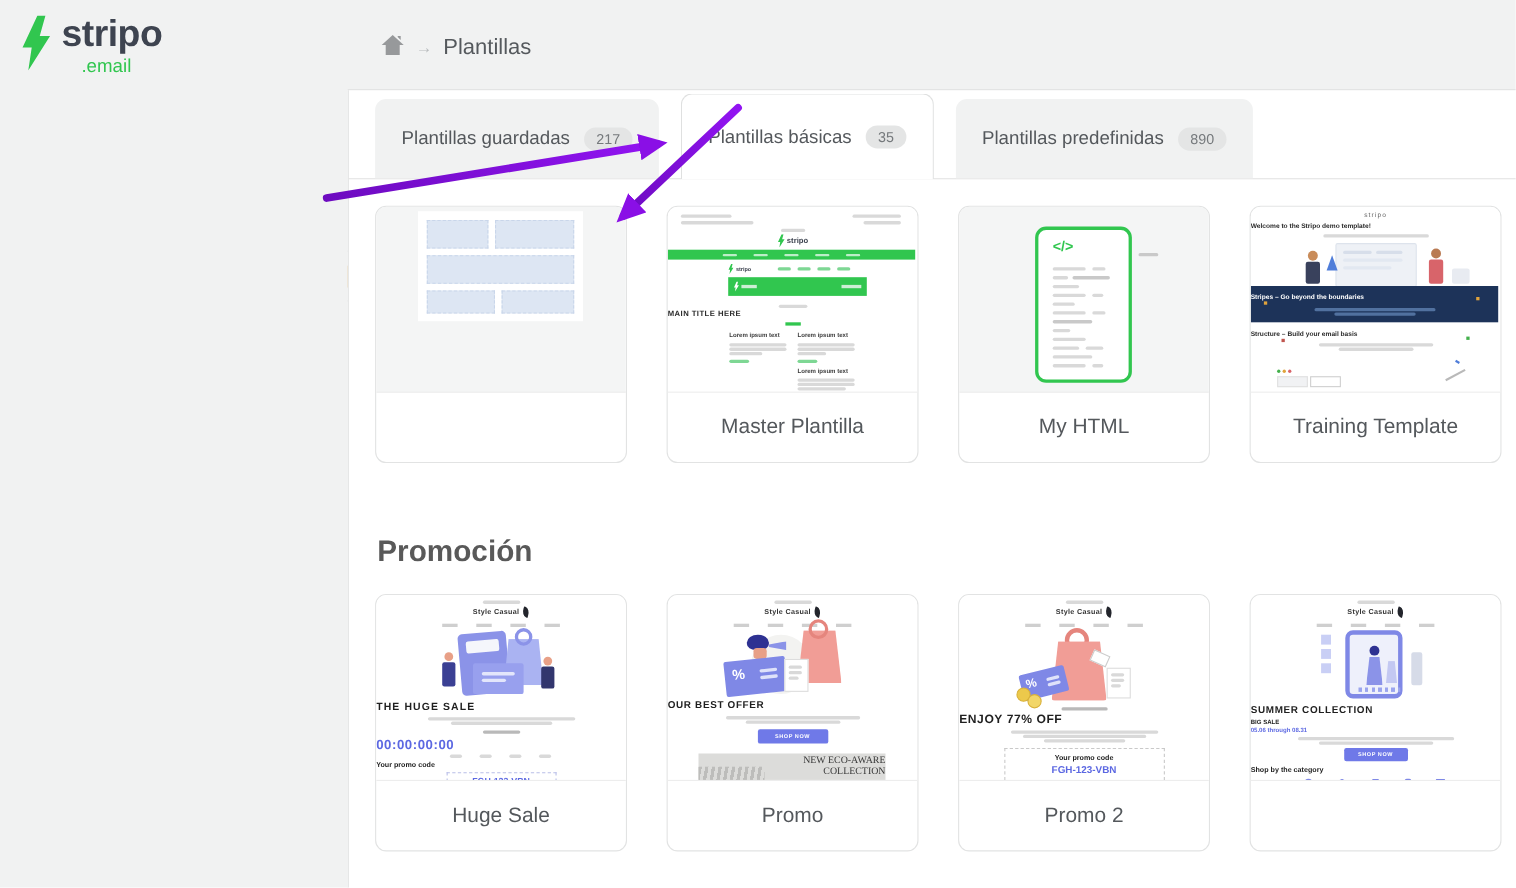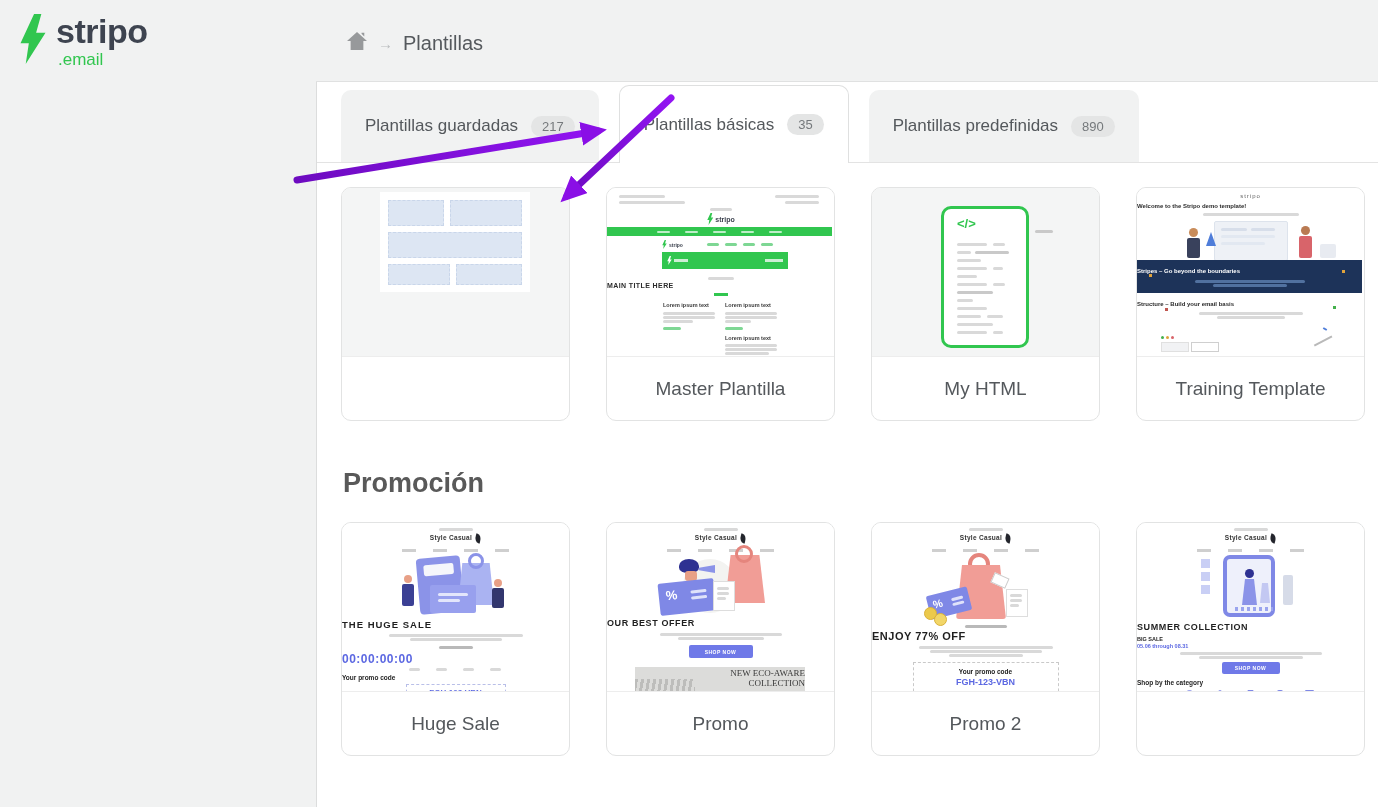--- a/index.html
+++ b/index.html
@@ -12,21 +12,21 @@
   .topbar{position:absolute;left:0;top:0;width:1378px;height:81px;background:#f1f2f2;z-index:3}
   .topbar-border{position:absolute;left:316px;right:0;top:81px;height:1px;background:#e0e1e1;z-index:4}
   .sidebar{position:absolute;left:0;top:0;width:316px;height:807px;background:#f1f2f2;z-index:2}
   .main{position:absolute;left:316px;top:82px;right:0;bottom:0;background:#fff;border-left:1px solid #dcdddd;z-index:1}
 
   
   .logo{position:absolute;left:16px;top:14px;display:flex;align-items:flex-start;gap:6px;z-index:5}
   .logo svg{display:block}
   .logo-txt{display:flex;flex-direction:column;line-height:1}
   .logo-name{font-size:34px;font-weight:700;color:#3e4450;letter-spacing:-.5px}
-  .logo-tld{font-size:17px;color:#31c64f;margin-top:3px;margin-left:2px}
+  .logo-tld{font-size:17px;color:#31c64f;margin-top:3px;margin-left:18px}
 
   
   .breadcrumb{position:absolute;left:346px;top:31px;display:flex;align-items:center;gap:10px;z-index:5}
   .crumb-arrow{color:#b9bcbe;font-size:15px}
   .crumb-current{font-size:20px;color:#55595d}
 
   
   .menu-group{position:absolute;left:16px;top:103px;width:279px;background:#fff;
               border:1px solid #e3e4e4;border-radius:16px;overflow:hidden}
   .menu-row{height:50px;display:flex;align-items:center;justify-content:space-between;
@@ -70,21 +70,21 @@
   .tab .pill{background:#e4e5e5;color:#75797c}
 
   
   .content{padding:24px 0 0 24px}
   .cards-row{display:flex;gap:36px}
   .card{width:227px;height:232px;border:1px solid #e2e3e3;border-radius:10px;background:#fff;
         overflow:hidden;display:flex;flex-direction:column;cursor:pointer}
   .preview{position:relative;height:168px;border-bottom:1px solid #ededed;overflow:hidden;background:#fff;flex:none}
   .preview.gray{background:#f4f5f5}
   .card-label{flex:1;display:flex;align-items:center;justify-content:center;font-size:19px;color:#54585c}
-  .section-title{font-size:27px;font-weight:700;color:#595959;margin:47px 0 23px 2px}
+  .section-title{font-size:27px;font-weight:700;color:#595959;margin:65px 0 23px 2px}
 
   
   .b{position:absolute;background:#d9d9d9;height:2.5px;border-radius:2px}
   .b.dark{background:#b9b9b9}
   .sheet{position:absolute;background:#fff}
   .wf{position:absolute;background:#dde6f3;border:1px dashed #c9d6ea;box-sizing:border-box}
   .greenbar{position:absolute;background:#31c64f}
   .sc-brand{position:absolute;top:11px;left:0;right:0;text-align:center;font-size:6.5px;
             font-weight:700;color:#333;letter-spacing:.3px}
   .feather{display:inline-block;width:6px;height:9px;background:#23252c;border-radius:0 80% 0 80%;

